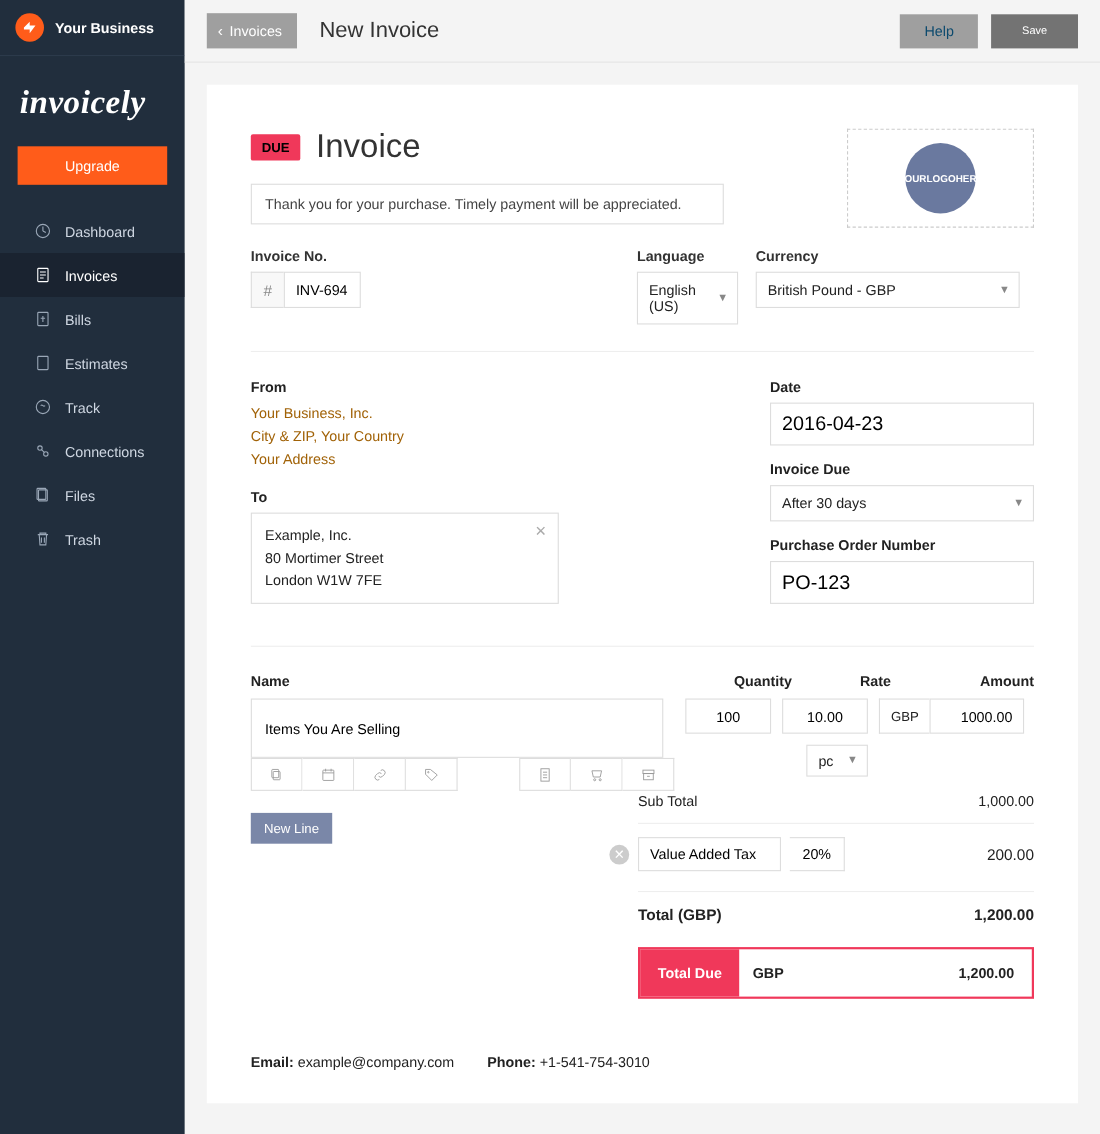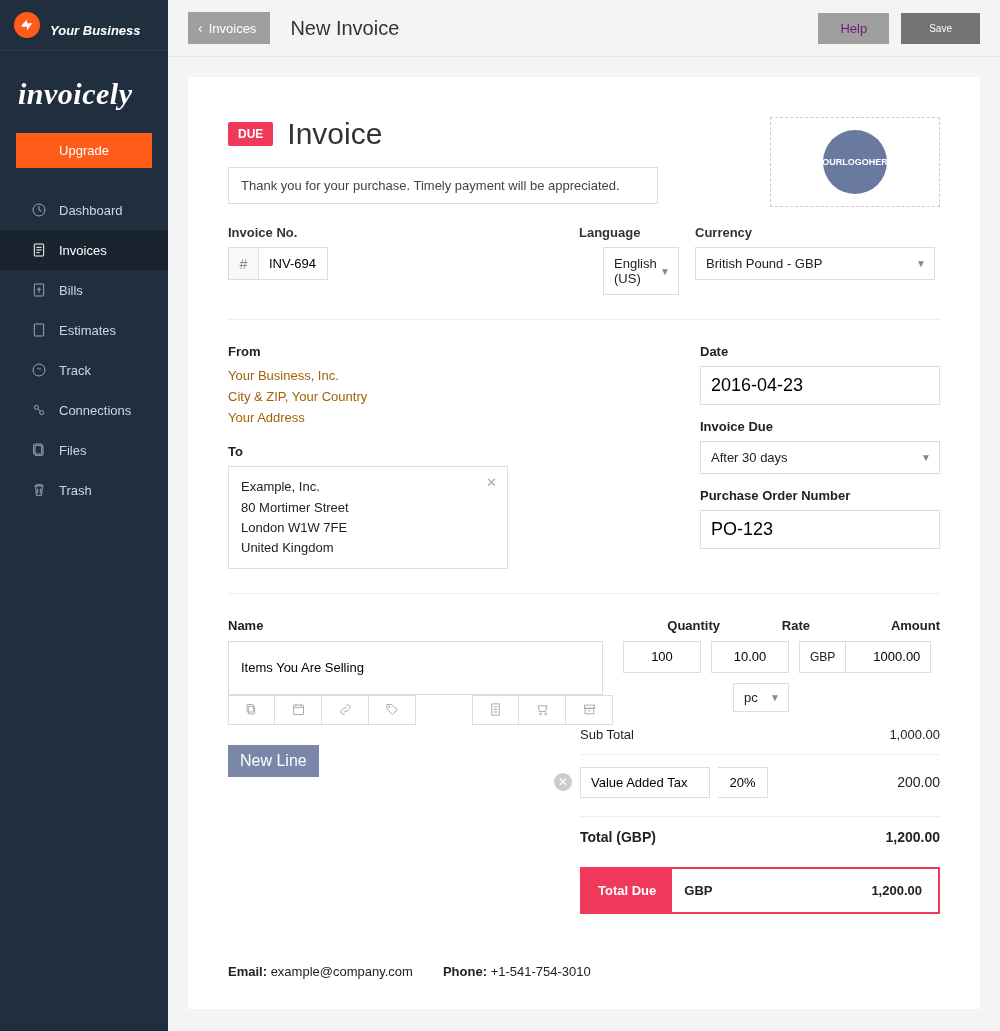--- a/index.html
+++ b/index.html
@@ -1,21 +1,21 @@
 <!DOCTYPE html>
 <html><head>
 <meta charset="utf-8">
 <style>
 * { box-sizing: border-box; margin: 0; padding: 0; }
 body { font-family: -apple-system, BlinkMacSystemFont, "Segoe UI", Arial, sans-serif; font-size: 14px; color: #222; background: #f4f4f4; }
 .app { display: flex; width: 1000px; height: 1031px; }
 
 
 .sidebar { width: 168px; background: #212e3d; color: #fff; display: flex; flex-direction: column; }
-.sb-top { display: flex; align-items: flex-end; padding: 12px 14px; border-bottom: 1px solid #2c3a4b; font-style: italic; }
+.sb-top { display: flex; align-items: center; padding: 12px 14px; border-bottom: 1px solid #2c3a4b; }
 .sb-top-circle { width: 26px; height: 26px; border-radius: 50%; background: #ff5c1a; display: flex; align-items: center; justify-content: center; margin-right: 10px; }
 .sb-top-circle svg { width: 14px; height: 14px; fill: #fff; }
 .sb-top-text { font-size: 13px; font-weight: 600; }
 .sb-brand { padding: 26px 18px 18px; }
 .sb-brand-text { font-family: "Brush Script MT", cursive; font-size: 30px; font-style: italic; font-weight: 600; letter-spacing: 0.5px; }
 .sb-upgrade { margin: 4px 16px 22px; }
 .sb-upgrade button { width: 100%; background: #ff5c1a; color: #fff; border: none; padding: 10px 0; font-size: 13px; font-weight: 400; cursor: pointer; }
 .sb-nav { display: flex; flex-direction: column; }
 .sb-item { display: flex; align-items: center; padding: 12px 31px; color: #cfd7e2; font-size: 13px; cursor: pointer; }
 .sb-item.active { background: #1a2330; color: #fff; }
@@ -23,44 +23,44 @@
 .sb-item .ico svg { width: 16px; height: 16px; stroke: #9aa7b7; stroke-width: 1.5; fill: none; }
 .sb-item.active .ico svg { stroke: #fff; }
 
 
 .main { flex: 1; display: flex; flex-direction: column; background: #f4f4f4; }
 .topbar { display: flex; align-items: center; padding: 12px 20px; border-bottom: 1px solid #e4e4e4; background: #f4f4f4; }
 .back-btn { background: #9f9f9f; color: #fff; border: none; padding: 8px 14px 8px 10px; font-size: 13px; display: flex; align-items: center; cursor: pointer; margin-right: 20px; }
 .back-btn .chev { margin-right: 6px; font-size: 14px; }
 .page-title { font-size: 20px; font-weight: 500; color: #333; }
 .topbar-right { margin-left: auto; display: flex; gap: 12px; }
-.btn-help { background: #9f9f9f; color: #701a75; border: none; padding: 8px 22px; font-size: 13px; cursor: pointer; }
+.btn-help { background: #9f9f9f; color: #0c4a6e; border: none; padding: 8px 22px; font-size: 13px; cursor: pointer; }
 .btn-save { background: #737373; color: #fff; border: none; padding: 8px 28px; font-size: 10px; font-weight: 500; cursor: pointer; }
 
 .card { background: #fff; margin: 20px; padding: 40px 40px 30px; }
 
 
 .inv-header { display: flex; justify-content: space-between; margin-bottom: 18px; }
 .inv-title-wrap { display: flex; align-items: center; gap: 14px; margin-bottom: 16px; }
-.due-badge { background: #f0385a; color: #ffffff; font-size: 12px; font-weight: 700; padding: 5px 10px; border-radius: 2px; }
+.due-badge { background: #f0385a; color: #000000; font-size: 12px; font-weight: 700; padding: 5px 10px; border-radius: 2px; }
 .inv-big { font-size: 30px; font-weight: 500; color: #333; }
 .desc-input { width: 430px; padding: 10px 12px; border: 1px solid #ddd; font-size: 13px; color: #444; }
 .logo-box { width: 170px; height: 90px; border: 1px dashed #ccc; display: flex; align-items: center; justify-content: center; }
 .logo-circle { width: 64px; height: 64px; border-radius: 50%; background: #6a799f; display: flex; flex-direction: row; align-items: center; justify-content: center; color: #fff; font-size: 9px; font-weight: 700; line-height: 1.2; text-align: center; }
 
 
 .row2 { display: flex; gap: 16px; margin-bottom: 24px; padding-bottom: 24px; border-bottom: 1px solid #eee; }
 .fld { display: flex; flex-direction: column; }
 .fld-label { font-size: 13px; font-weight: 600; color: #333; margin-bottom: 7px; }
 .invno { display: flex; }
 .invno-hash { width: 30px; border: 1px solid #ddd; border-right: none; background: #f8f8f8; display: flex; align-items: center; justify-content: center; color: #888; }
 .invno-val { border: 1px solid #ddd; padding: 8px 10px; font-size: 13px; width: 70px; }
 .sel { border: 1px solid #ddd; padding: 8px 28px 8px 10px; font-size: 13px; background: #fff; position: relative; display: flex; align-items: center; cursor: pointer; }
 .sel .caret { position: absolute; right: 8px; font-size: 10px; color: #888; }
-.sel-lang { width: 76px; margin-left: 24px; }
+.sel-lang { width: 92px; }
 .sel-curr { width: 240px; }
 
 
 .row3 { display: flex; gap: 40px; margin-bottom: 24px; padding-bottom: 24px; border-bottom: 1px solid #eee; }
 .col-from { flex: 1; }
 .col-dates { width: 240px; }
 .slab { font-size: 13px; font-weight: 600; margin-bottom: 7px; }
 .static-lines { font-size: 13px; line-height: 1.6; color: #a16207; margin-bottom: 16px; }
 .to-box { border: 1px solid #ddd; padding: 10px 12px; position: relative; width: 280px; }
 .to-box .close { position: absolute; top: 8px; right: 10px; color: #aaa; font-size: 13px; cursor: pointer; }
@@ -84,21 +84,21 @@
 .amt-val { border: 1px solid #ddd; padding: 7px 10px; font-size: 13px; text-align: right; width: 86px; height: 32px; }
 .sel-unit { width: 56px; padding: 6px 22px 6px 10px; }
 
 .item-tools { display: flex; gap: 0; margin-top: 0; }
 .tool-group { display: flex; }
 .tool { width: 47px; height: 30px; border: 1px solid #ddd; display: flex; align-items: center; justify-content: center; cursor: pointer; background:#fff; }
 .tool + .tool { border-left: none; }
 .tool-gap { width: 60px; }
 .tool svg { width: 15px; height: 15px; stroke: #999; fill: none; stroke-width: 1.3; }
 
-.newline-btn { background: #7a87a8; color: #fff; border: none; padding: 7px 12px; font-size: 16px; margin-top: 20px; cursor: pointer; }
+.newline-btn { background: #7a87a8; color: #fff; border: none; padding: 7px 12px; font-size: 12px; margin-top: 20px; cursor: pointer; }
 
 
 .totals-wrap { display: flex; }
 .totals-spacer { flex: 1; }
 .totals { width: 360px; margin-top: -10px; }
 .trow { display: flex; align-items: center; padding: 12px 0; border-bottom: 1px solid #eee; font-size: 13px; }
 .trow.noborder { border-bottom: none; }
 .trow .tlabel { flex: 1; }
 .trow .tval { text-align: right; }
 .tax-row { display: flex; align-items: center; gap: 8px; padding: 12px 0 18px; border-bottom: 1px solid #eee; position: relative; }
@@ -273,21 +273,20 @@
             <div>Your Business, Inc.</div>
             <div>City &amp; ZIP, Your Country</div>
             <div>Your Address</div>
           </div>
           <div class="slab">To</div>
           <div class="to-box">
             <span class="close">✕</span>
             <div class="line">Example, Inc.</div>
             <div class="line">80 Mortimer Street</div>
             <div class="line">London W1W 7FE</div>
-            <div class="line">United Kingdom</div>
           </div>
         </div>
         <div class="col-dates">
           <div class="fld">
             <div class="slab">Date</div>
             <input class="tinput" value="2016-04-23" style="">
           </div>
           <div class="fld">
             <div class="slab">Invoice Due</div>
             <div class="sel" style="width:100%">

